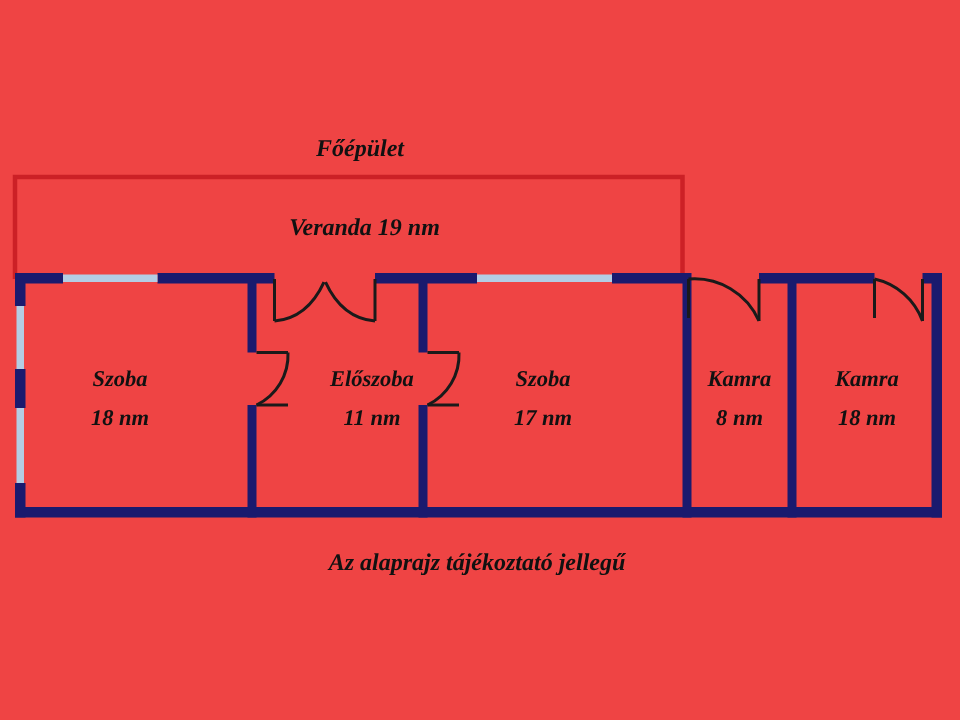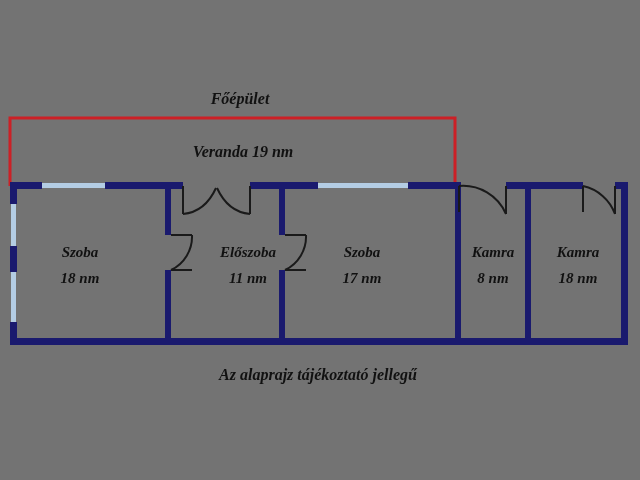--- a/index.html
+++ b/index.html
@@ -11,21 +11,21 @@
   body {
     width: 640px;
     height: 480px;
     overflow: hidden;
     font-family: "Liberation Serif", "DejaVu Serif", serif;
   }
   #plan-root {
     position: relative;
     width: 640px;
     height: 480px;
-    background: #737373;
+    background: #ef4444;
   }
   #plan-svg {
     position: absolute;
     left: 0;
     top: 0;
     width: 640px;
     height: 480px;
     display: block;
   }
   .plan-label {

